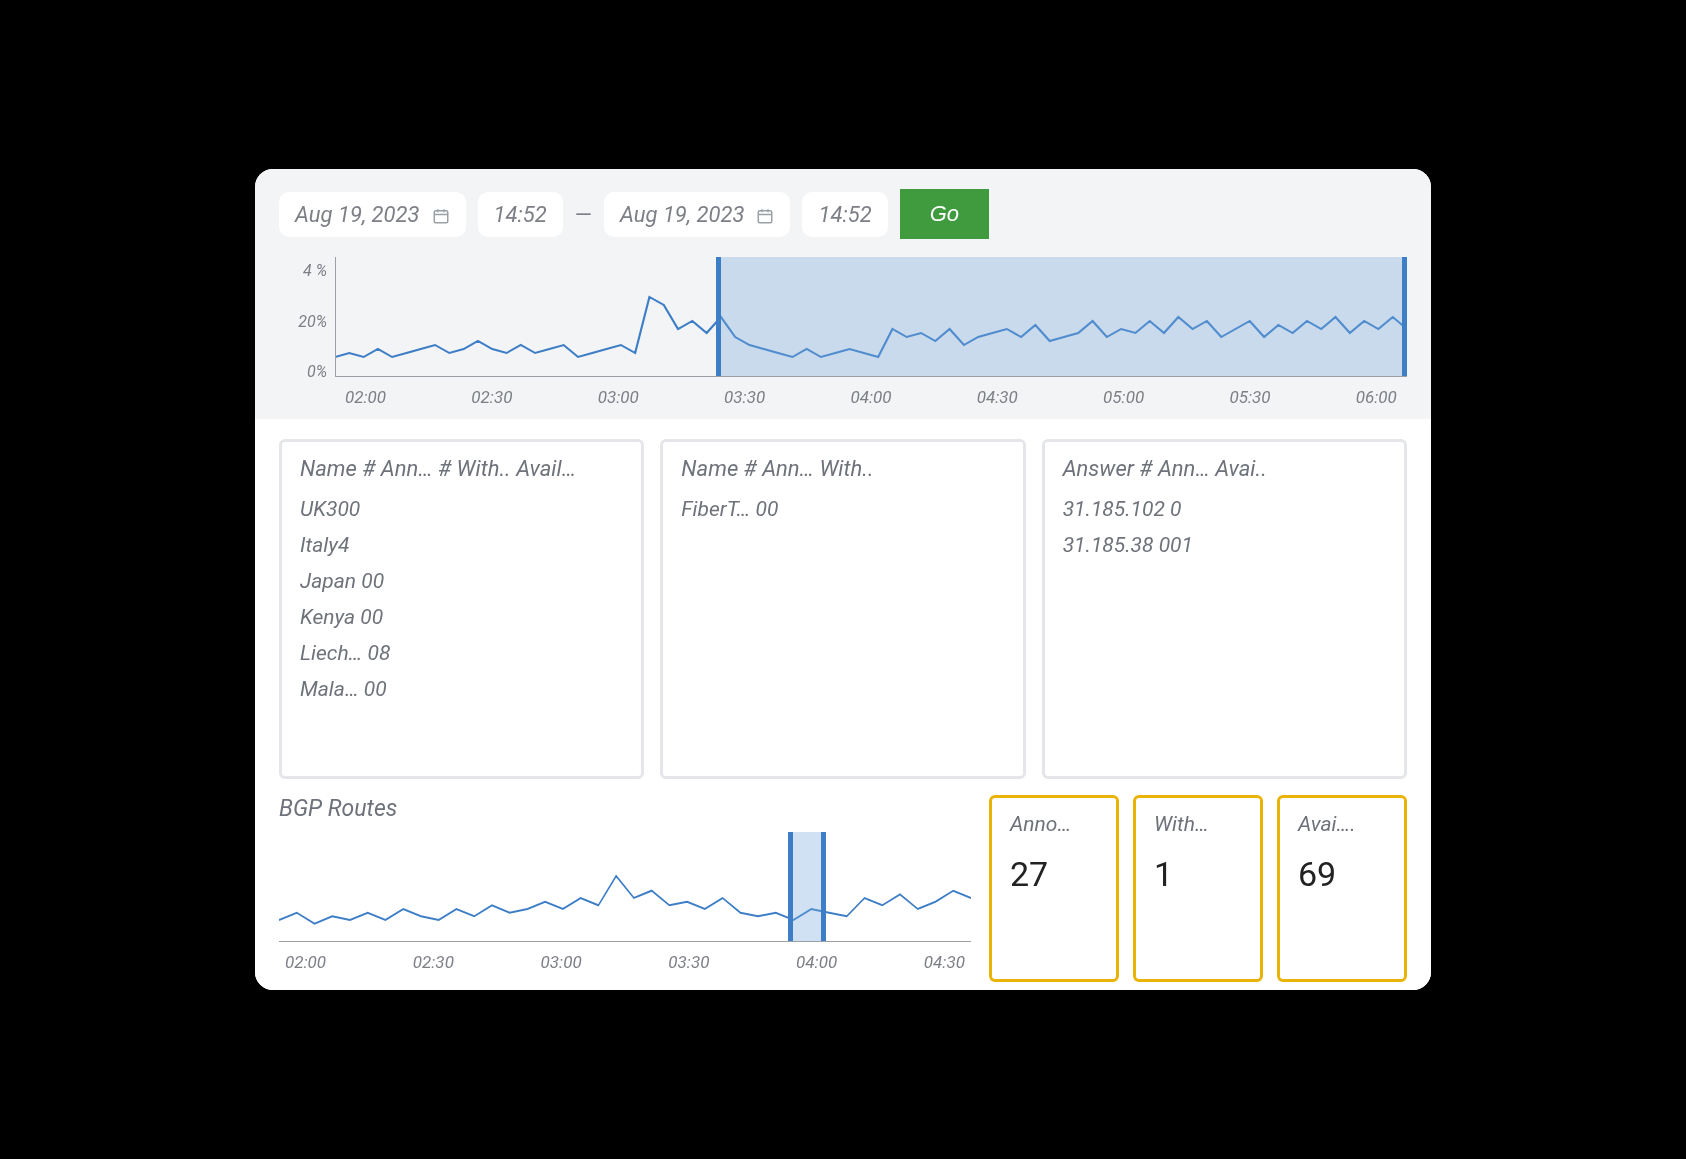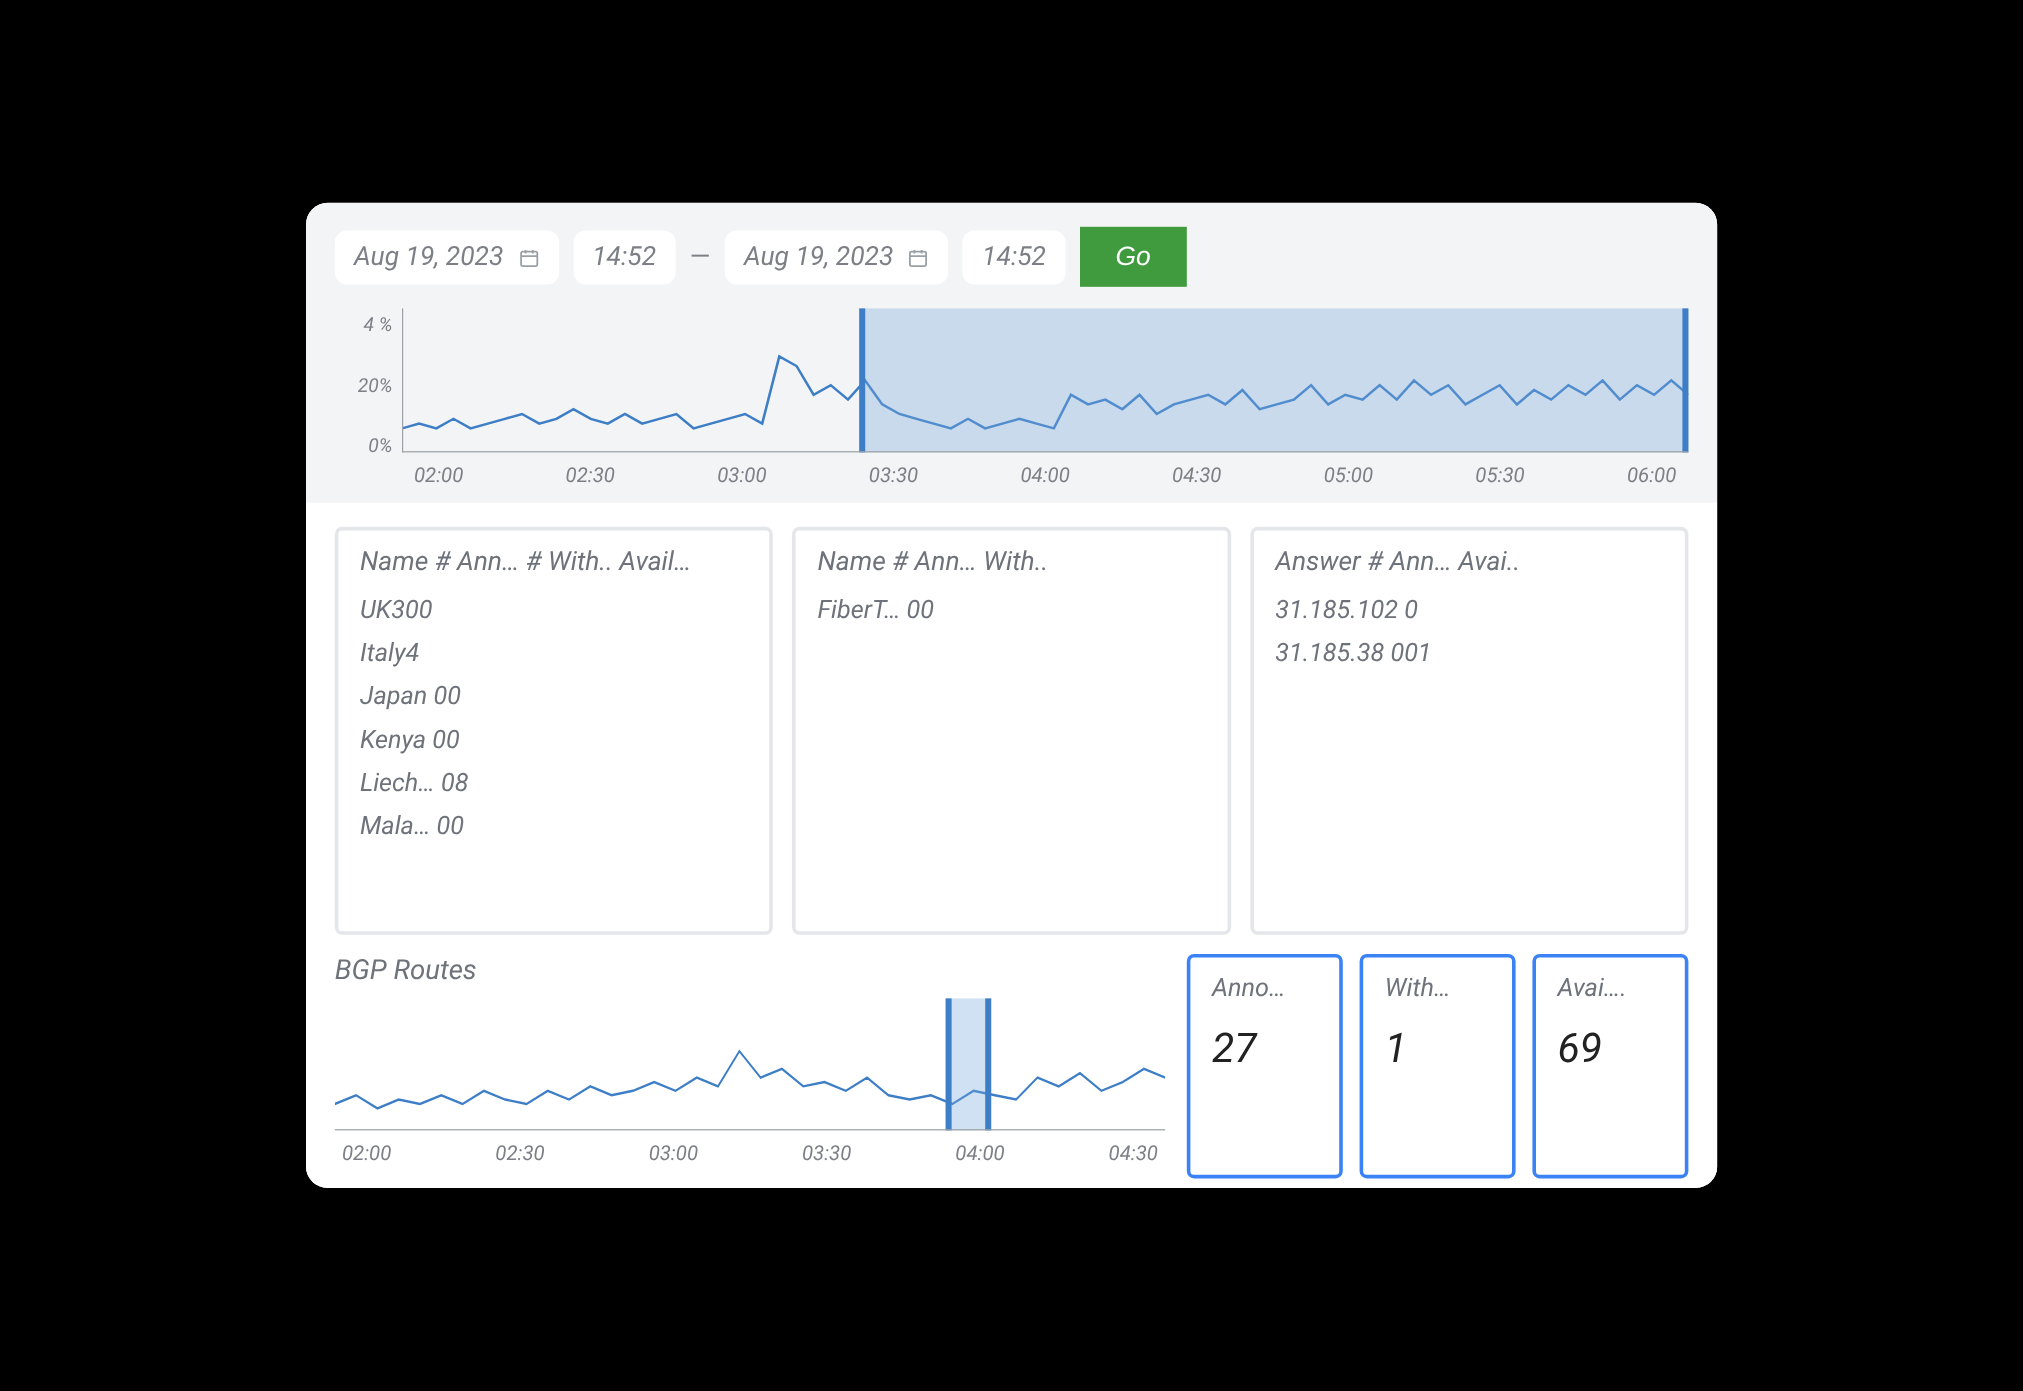--- a/index.html
+++ b/index.html
@@ -119,28 +119,28 @@
     padding: 0 6px;
   }
   .chart2 .selection2 {
     position:absolute; top:0; bottom:40px;
     background: rgba(120,170,220,.35);
     border-left:5px solid #3d7ec6;
     border-right:5px solid #3d7ec6;
   }
   .stats { display:flex; gap:14px; }
   .stat {
-    border:3px solid #3b82f6;
+    border:3px solid #eab308;
     border-radius:6px;
     padding: 14px 18px;
     width: 130px;
     display:flex; flex-direction:column; gap:18px;
   }
   .stat-label { color:#6e727a; font-size:21px; font-style:italic; }
-  .stat-value { color:#222; font-size:34px; font-style:italic; }
+  .stat-value { color:#222; font-size:34px; }
 </style>
 </head>
 <body>
 
 <div class="app">
 
   <div class="top-area">
     <div class="date-row">
       <div class="pill">
         <span>Aug 19, 2023</span>

